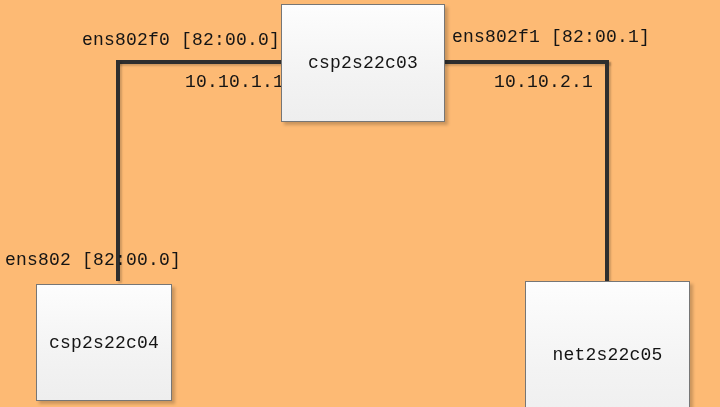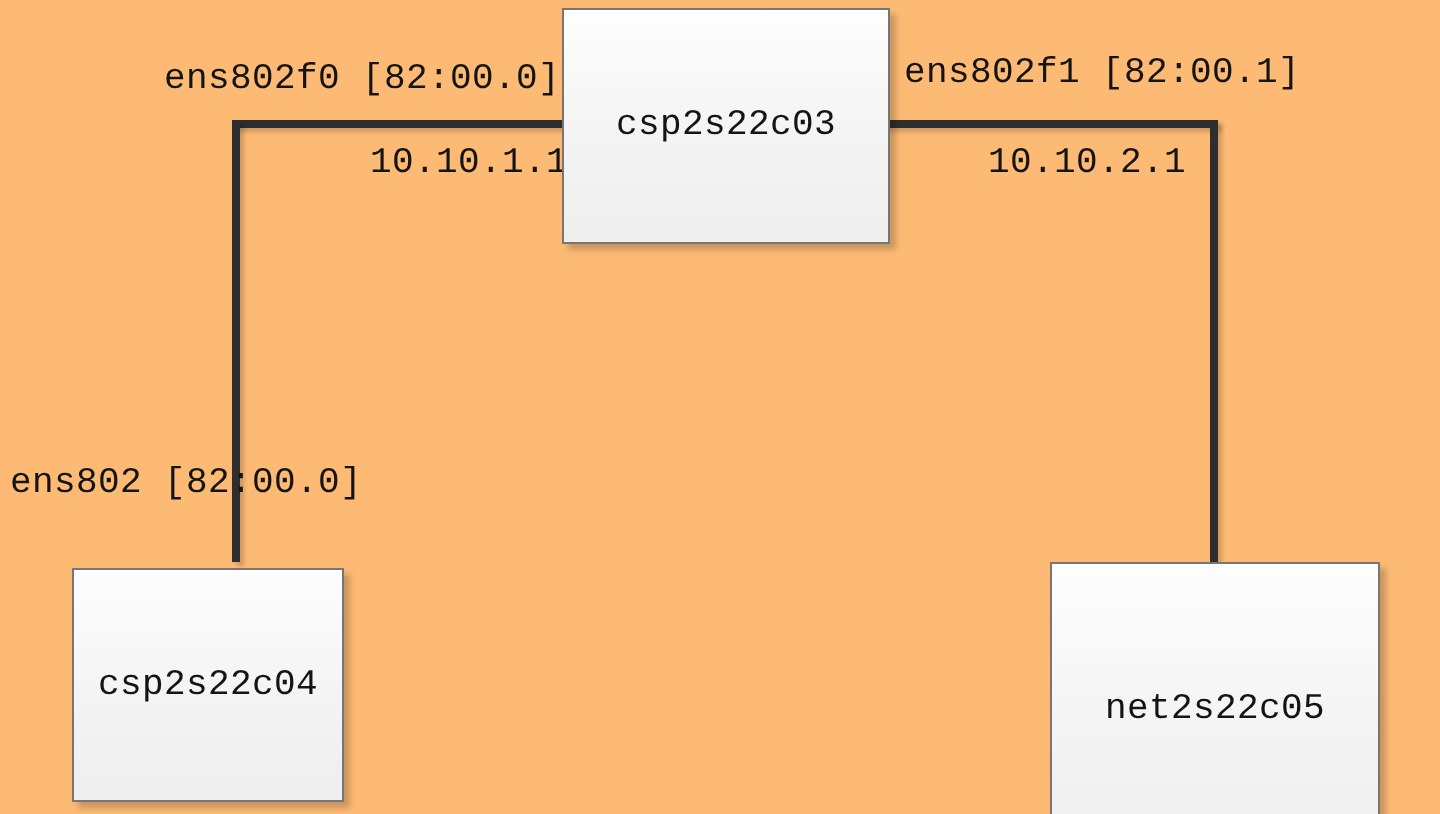--- a/index.html
+++ b/index.html
@@ -51,21 +51,21 @@
 
 <div class="diagram">
 
   <div class="edge" style="left:116px; top:60px; width:170px; height:4px;"></div>
   <div class="edge" style="left:116px; top:60px; width:4px; height:221px;"></div>
   <div class="edge" style="left:440px; top:60px; width:169px; height:4px;"></div>
   <div class="edge" style="left:605px; top:60px; width:4px; height:222px;"></div>
 
   <span class="edge-label" style="left:82px; top:31px;">ens802f0 [82:00.0]</span>
   <span class="edge-label" style="left:142px; top:73px;margin-left:43px;">10.10.1.1</span>
-  <span class="edge-label" style="left:5px; top:233px;">ens802 [82:00.0]</span>
+  <span class="edge-label" style="left:5px; top:251px;">ens802 [82:00.0]</span>
 
   <span class="edge-label" style="left:452px; top:28px;">ens802f1 [82:00.1]</span>
   <span class="edge-label" style="left:465px; top:73px;margin-left:29px;">10.10.2.1</span>
 
   <div class="node" style="left:281px; top:4px; width:164px; height:118px;text-align:center;">
     <span class="node-label">csp2s22c03</span>
   </div>
 
   <div class="node" style="left:36px; top:284px; width:136px; height:117px;">
     <span class="node-label">csp2s22c04</span>

